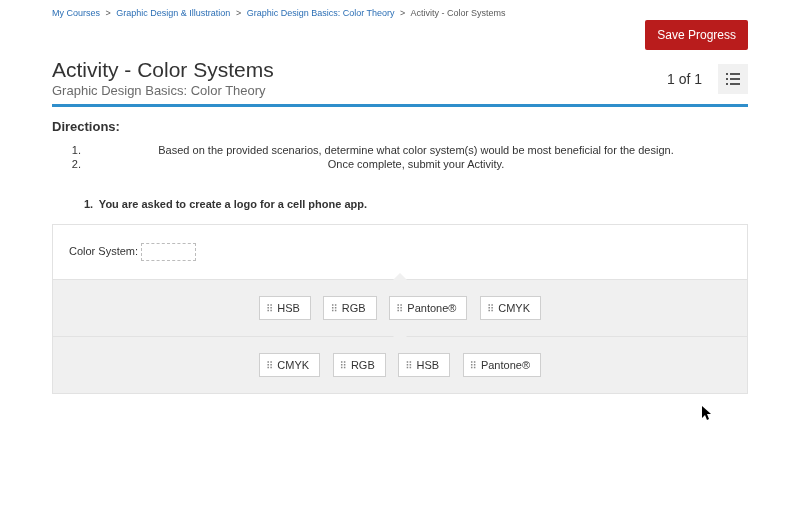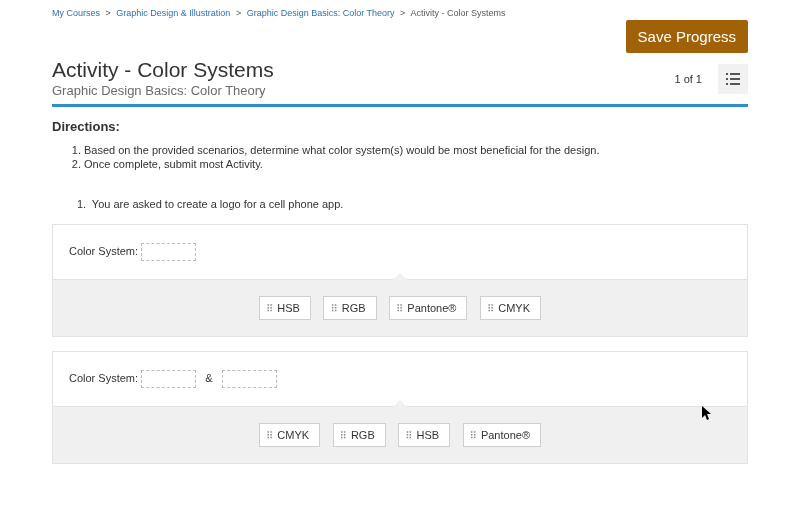--- a/index.html
+++ b/index.html
@@ -2,32 +2,32 @@
 <html><head>
 <meta charset="utf-8">
 <style>
   * { box-sizing: border-box; margin: 0; padding: 0; }
   html, body { width: 800px; height: 508px; background: #fff; overflow: hidden; font-family: Arial, Helvetica, sans-serif; }
   .page { position: relative; width: 800px; height: 508px; padding: 8px 52px 0 52px; border-radius: 7px; }
   .crumbs { font-size: 9px; color: #5a5a5a; }
   .crumbs a { color: #2c6fb5; text-decoration: none; }
   .crumbs .sep { color: #5a5a5a; margin: 0 3px; }
   .crumbs .current { color: #5a5a5a; }
-  .save-btn { position: absolute; top: 20px; right: 52px; background: #a16207; color: #fff; font-size: 15px; padding: 8px 12px; border: none; border-radius: 2px; cursor: pointer; }
+  .save-btn { position: absolute; top: 20px; right: 52px; background: #b91c1c; color: #fff; font-size: 12px; padding: 8px 12px; border: none; border-radius: 2px; cursor: pointer; }
   .header-row { display: flex; align-items: flex-end; justify-content: space-between; margin-top: 40px; }
   .titles .title { font-size: 21px; font-weight: 300; color: #333; }
   .titles .subtitle { font-size: 13px; color: #6b6b6b; margin-top: 1px; }
   .hright { display: flex; align-items: center; gap: 16px; margin-bottom: 4px; }
-  .counter { font-size: 11px; color: #333; }
+  .counter { font-size: 14px; color: #333; }
   .gridbtn { width: 30px; height: 30px; background: #f1f1f1; display: flex; align-items: center; justify-content: center; border: none; cursor: pointer; }
   .hr-blue { height: 3px; background: #2f8ecb; margin-top: 6px; }
   .dir-label { font-size: 13px; font-weight: bold; margin-top: 12px; color: #333; }
-  .dir-list { margin: 10px 0 0 32px; font-size: 11px; color: #333; }
+  .dir-list { margin: 10px 0 0 32px; font-size: 11px; color: #333; text-align: center; }
   .dir-list li { margin-bottom: 2px; }
-  .qnum { font-size: 11px; color: #333; margin: 28px 0 0 25px; }
+  .qnum { font-size: 11px; color: #333; margin: 28px 0 0 32px; font-weight: bold; }
   .qnum .num { display: inline-block; width: 12px; }
   .qnum2 { margin-top: 22px; }
   .qnum2 .txt { display: inline-block; vertical-align: top; width: 600px; line-height: 1.4; }
   .answer-box { border: 1px solid #e2e2e2; margin-top: 14px; padding: 18px 16px; font-size: 11px; color: #333; }
   .slot { display: inline-block; width: 55px; height: 18px; border: 1px dashed #bcbcbc; vertical-align: middle; }
   .slot2 { width: 55px; }
   .pool { background: #f0f0f0; border: 1px solid #e2e2e2; border-top: none; position: relative; padding: 16px 0; text-align: center; }
   .pool .tri { position: absolute; top: -7px; left: 50%; margin-left: -7px; width: 0; height: 0; border-left: 7px solid transparent; border-right: 7px solid transparent; border-bottom: 7px solid #f0f0f0; }
   .chip { display: inline-flex; align-items: center; background: #fff; border: 1px solid #cfcfcf; font-size: 11px; color: #333; height: 24px; padding: 0 10px 0 6px; margin: 0 4px; cursor: grab; }
   .chip .grip { color: #888; font-size: 10px; margin-right: 5px; letter-spacing: -1px; }
@@ -71,21 +71,21 @@
         </span>
       </button>
     </div>
   </div>
 
   <div class="hr-blue"></div>
 
   <div class="dir-label">Directions:</div>
   <ol class="dir-list">
     <li>Based on the provided scenarios, determine what color system(s) would be most beneficial for the design.</li>
-    <li>Once complete, submit most Activity.</li>
+    <li>Once complete, submit your Activity.</li>
   </ol>
 
   <div class="qnum">
     <span class="num">1.</span>
     <span>You are asked to create a logo for a cell phone app.</span>
   </div>
   <div class="answer-box">
     <span>Color System:</span>
     <span class="slot"></span>
   </div>
@@ -102,26 +102,20 @@
     <span class="chip">
         <span class="grip">⠿</span>
         <span>Pantone®</span>
       </span>
     <span class="chip">
         <span class="grip">⠿</span>
         <span>CMYK</span>
       </span>
   </div>
 
-  <div class="answer-box">
-    <span>Color System:</span>
-    <span class="slot slot2"></span>
-    <span style="margin:0 6px;">&amp;</span>
-    <span class="slot slot2"></span>
-  </div>
   <div class="pool">
     <div class="tri"></div>
     <span class="chip">
         <span class="grip">⠿</span>
         <span>CMYK</span>
       </span>
     <span class="chip">
         <span class="grip">⠿</span>
         <span>RGB</span>
       </span>

